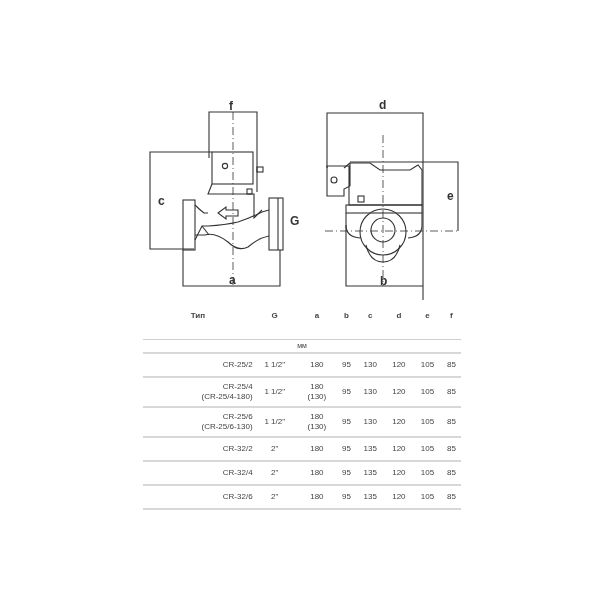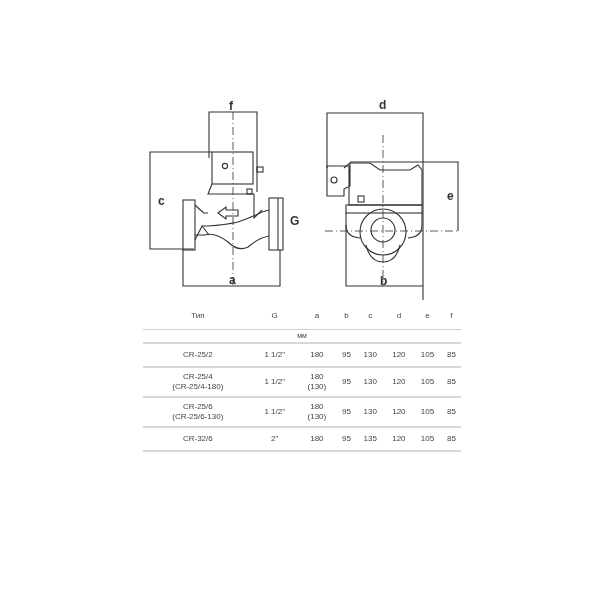--- a/index.html
+++ b/index.html
@@ -1,24 +1,24 @@
 <!DOCTYPE html>
 <html><head>
 <meta charset="utf-8">
 <style>
   html, body { margin:0; padding:0; background:#ffffff; }
   body { width:600px; height:600px; position:relative; overflow:hidden; font-family:"Liberation Sans", sans-serif; color:#3a3a3a; }
   .drawing { position:absolute; left:0; top:0; width:600px; height:300px; }
   .lbl { font-family:"Liberation Sans", sans-serif; font-weight:bold; fill:#333; }
   table.spec { position:absolute; left:143px; top:305px; width:318px; border-collapse:collapse; font-size:8px; color:#444; }
-  table.spec th { font-weight:normal; padding:6px 0 9px 0; text-align:center; border-bottom:1px solid #cfcfcf; }
+  table.spec th { font-weight:bold; padding:6px 0 19px 0; text-align:center; border-bottom:1px solid #cfcfcf; }
   table.spec td { text-align:center; padding:0; height:22px; border-bottom:2px solid #d8d8d8; line-height:10px; }
   table.spec tr.unit td { height:12px; font-size:7px; border-bottom:2px solid #d8d8d8; }
   table.spec tr.tall td { height:28px; }
-  table.spec td.model { text-align:center;margin-top:29px; }
+  table.spec td.model { text-align:right;margin-top:29px; }
 </style>
 </head>
 <body>
 
 <svg class="drawing" viewBox="0 0 600 300" xmlns="http://www.w3.org/2000/svg">
   <g fill="none" stroke="#333" stroke-width="1.1">
 
     <g>
 
       <rect x="209" y="112" width="48" height="200" stroke="none"></rect>
@@ -176,20 +176,72 @@
         </td>
         <td>
           <div>105</div>
         </td>
         <td>
           <div>85</div>
         </td>
       </tr>
       <tr>
         <td class="model">
+          <div>CR-32/2</div>
+        </td>
+        <td>
+          <div>2"</div>
+        </td>
+        <td>
+          <div>180</div>
+        </td>
+        <td>
+          <div>95</div>
+        </td>
+        <td>
+          <div>135</div>
+        </td>
+        <td>
+          <div>120</div>
+        </td>
+        <td>
+          <div>105</div>
+        </td>
+        <td>
+          <div>85</div>
+        </td>
+      </tr>
+      <tr>
+        <td class="model">
+          <div>CR-32/4</div>
+        </td>
+        <td>
+          <div>2"</div>
+        </td>
+        <td>
+          <div>180</div>
+        </td>
+        <td>
+          <div>95</div>
+        </td>
+        <td>
+          <div>135</div>
+        </td>
+        <td>
+          <div>120</div>
+        </td>
+        <td>
+          <div>105</div>
+        </td>
+        <td>
+          <div>85</div>
+        </td>
+      </tr>
+      <tr>
+        <td class="model">
           <div>CR-32/6</div>
         </td>
         <td>
           <div>2"</div>
         </td>
         <td>
           <div>180</div>
         </td>
         <td>
           <div>95</div>

